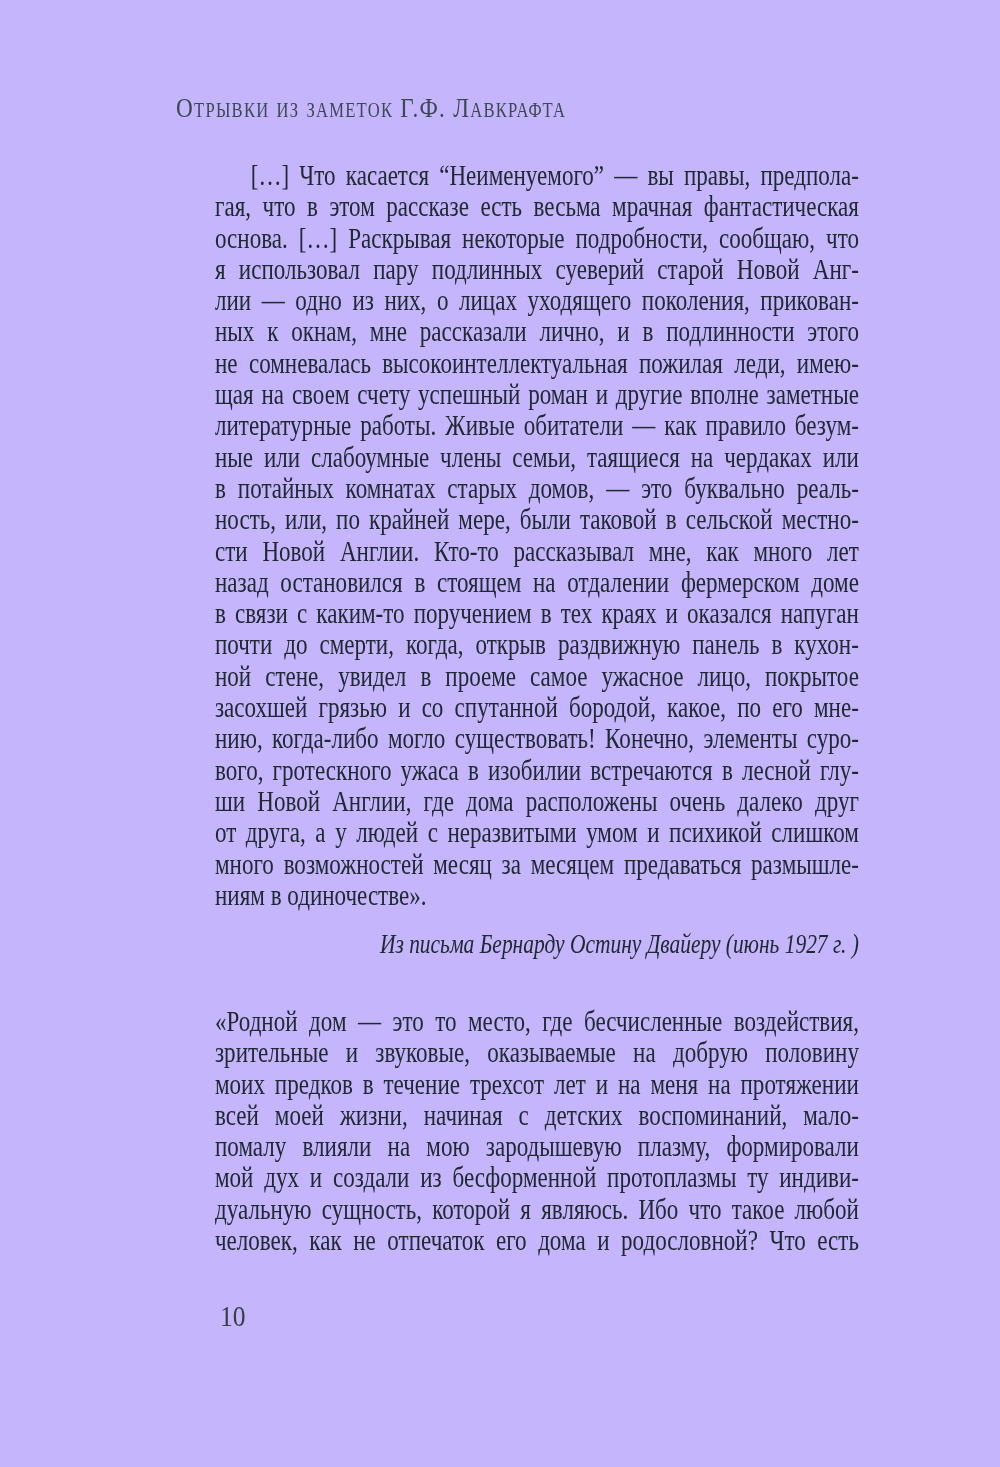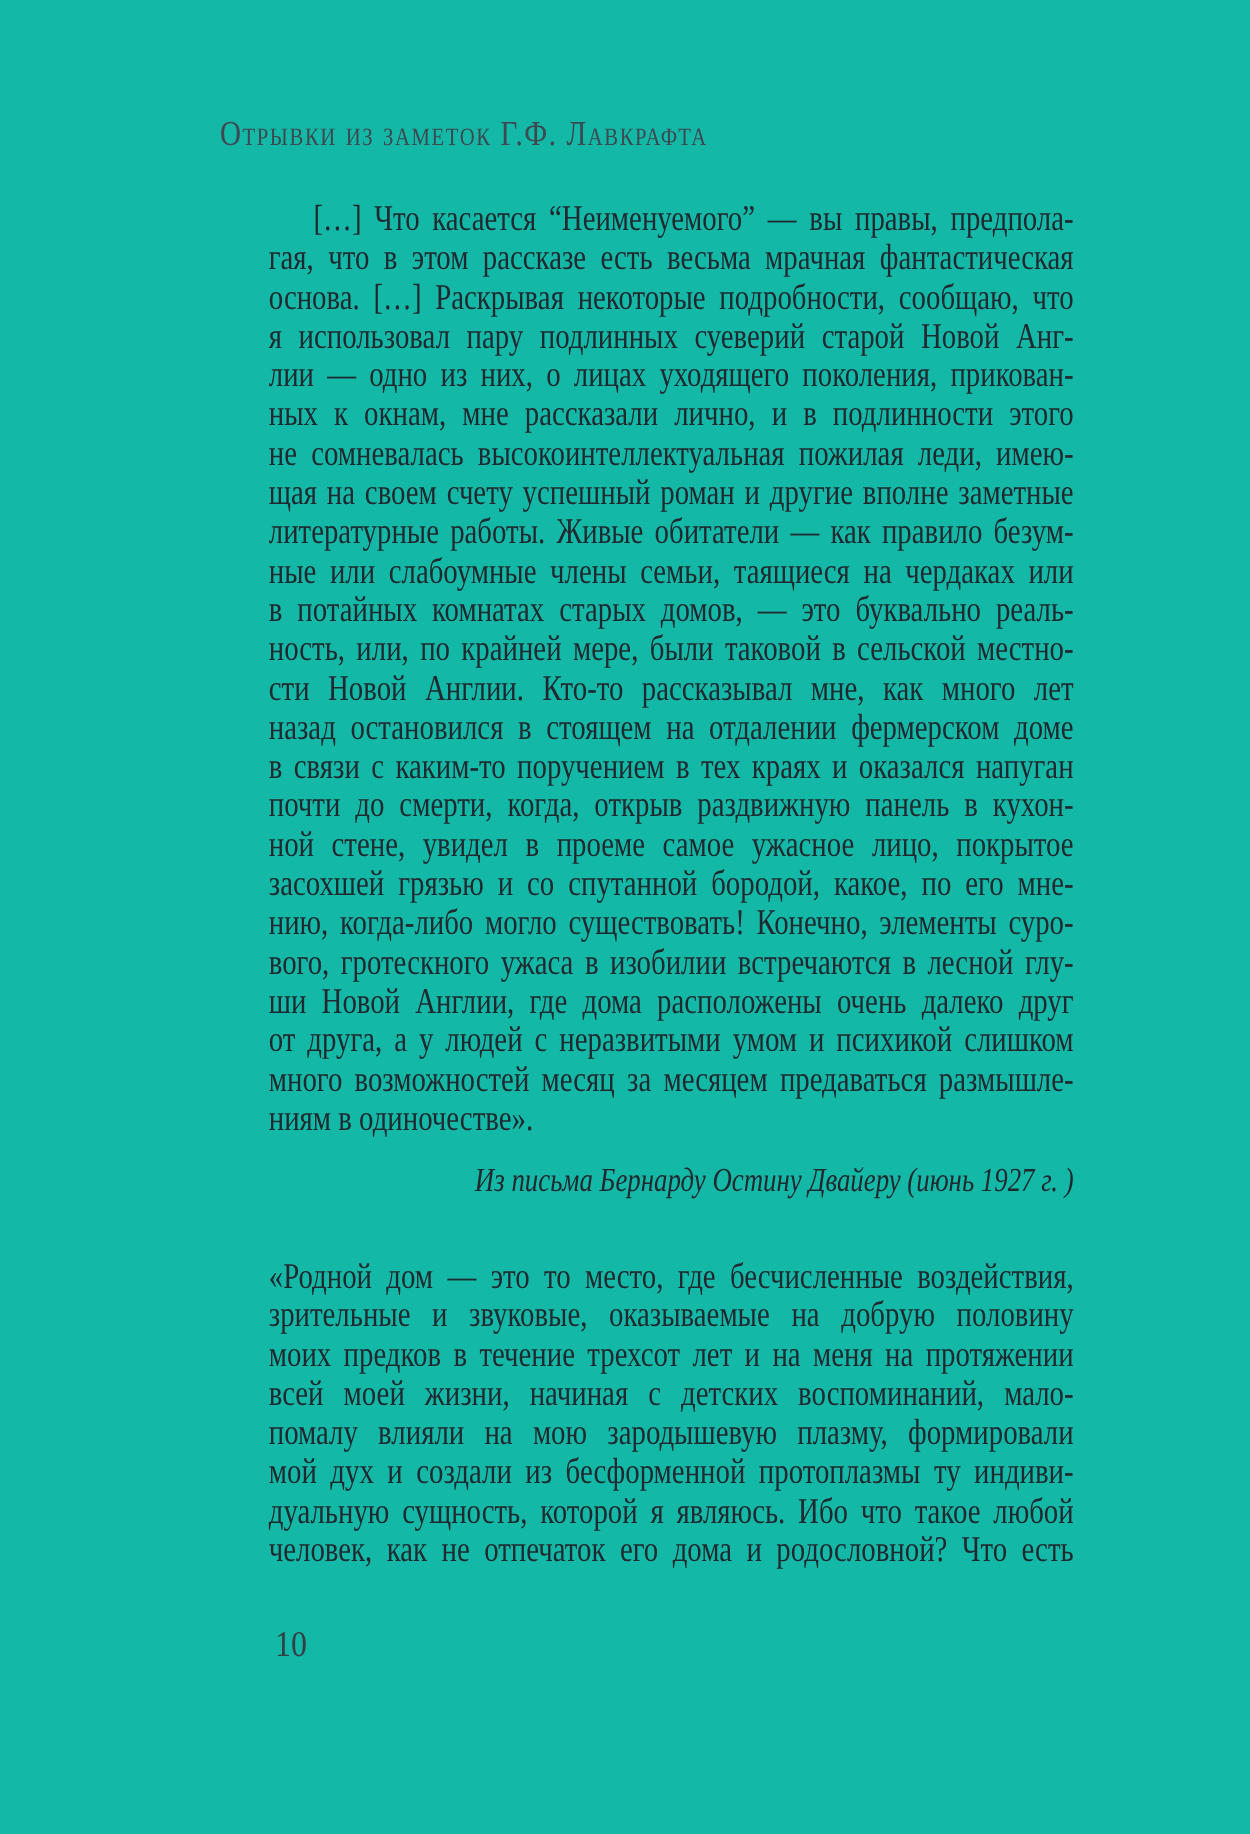--- a/index.html
+++ b/index.html
@@ -4,21 +4,21 @@
 <style>
   html, body {
     margin: 0;
     padding: 0;
     background: #ffffff;
   }
   #book-page {
     position: relative;
     width: 1000px;
     height: 1467px;
-    background: #14b8a6;
+    background: #c4b5fd;
     overflow: hidden;
     font-family: "Liberation Serif", "DejaVu Serif", serif;
   }
   .running-title {
     position: absolute;
     top: 94px;
     left: 176px;
     font-size: 28px;
     line-height: 28px;
     font-variant: small-caps;

